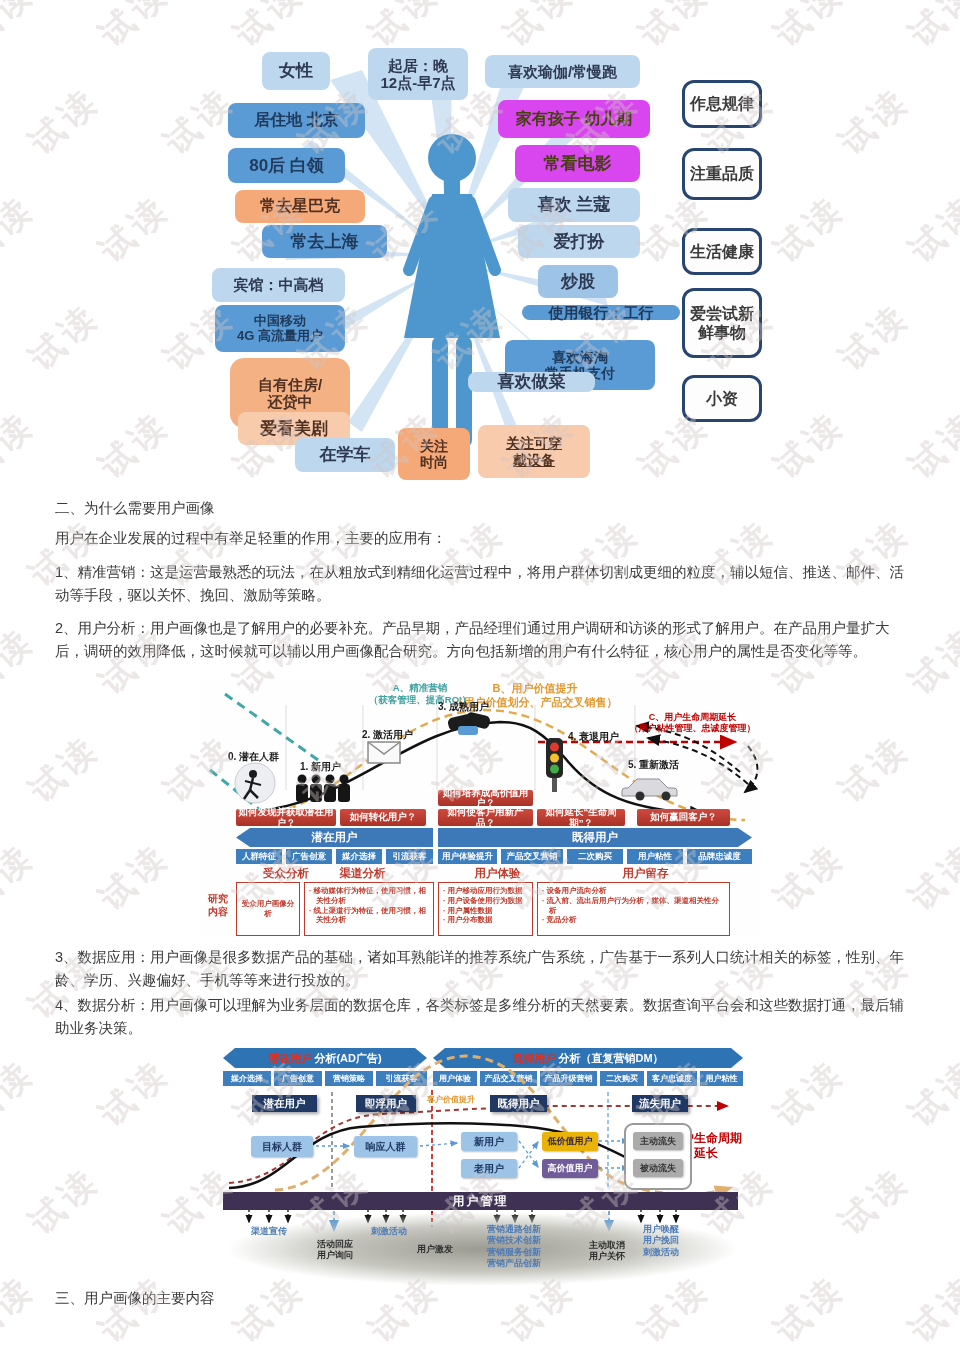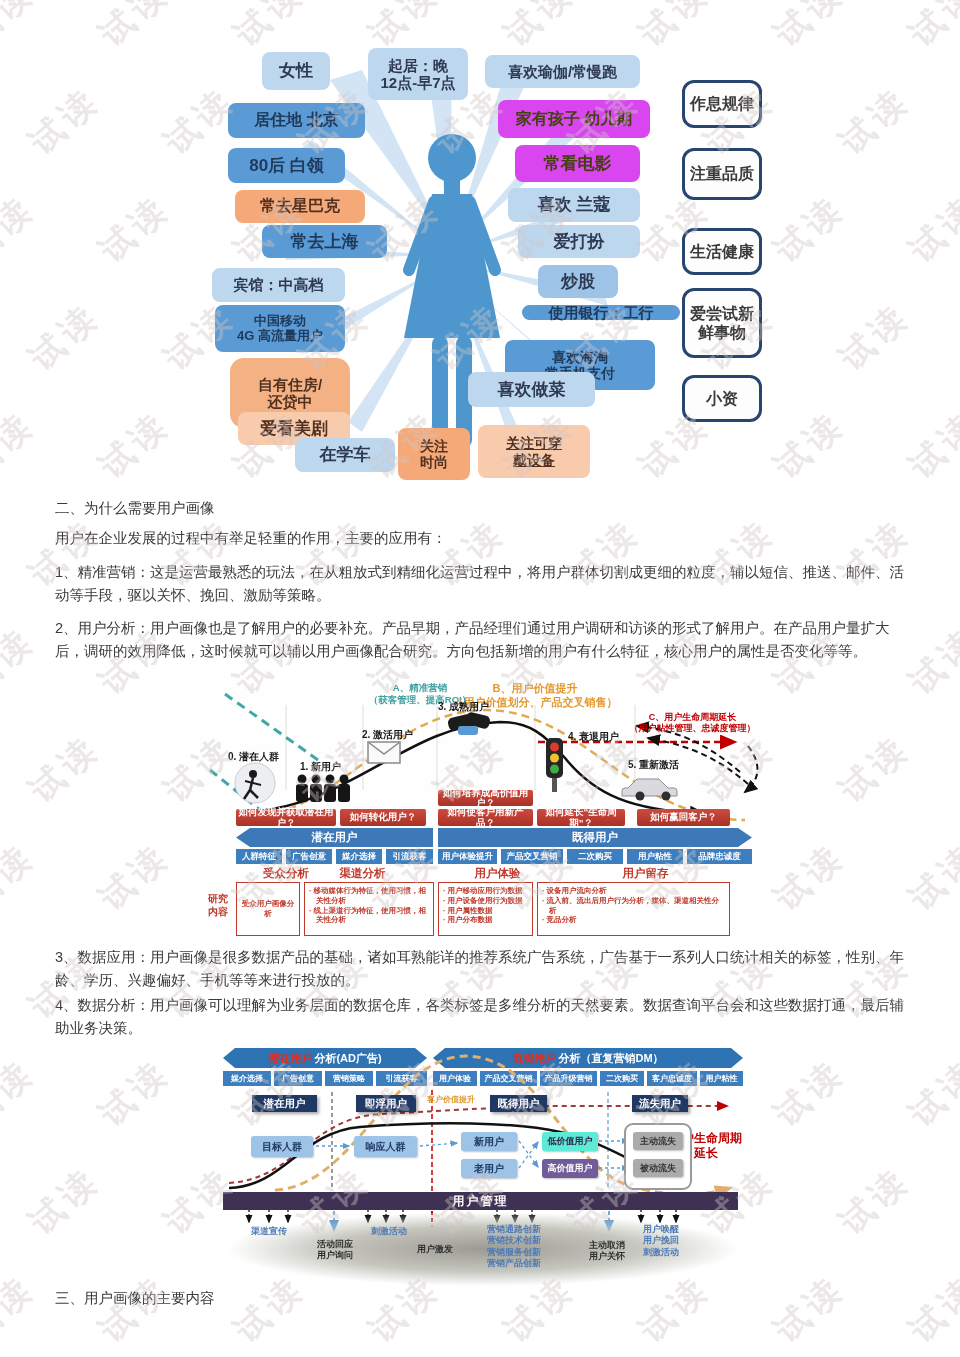--- a/index.html
+++ b/index.html
@@ -47,21 +47,21 @@
           display:flex;align-items:center;justify-content:center;
           clip-path:polygon(12px 0,calc(100% - 12px) 0,100% 50%,calc(100% - 12px) 100%,12px 100%,0 50%);}
   .banner .hl{color:#D93025;margin-right:2px;}
   .btag2{position:absolute;top:31px;height:15px;background:#3D7EBE;color:#fff;font-size:8px;
          display:flex;align-items:center;justify-content:center;white-space:nowrap;}
   .navybox{position:absolute;top:55px;height:17px;background:#1F3864;color:#fff;font-size:10.5px;
            display:flex;align-items:center;justify-content:center;box-shadow:2px 2px 3px rgba(0,0,0,.35);}
   .flowbox{position:absolute;border-radius:3px;display:flex;align-items:center;justify-content:center;
            font-size:10px;box-shadow:1px 1px 2px rgba(0,0,0,.25);}
   .f-blue{background:#9DC3E6;color:#1F3864;}
-  .f-pl{background:#5eead4;color:#33254f;}
+  .f-pl{background:#eab308;color:#33254f;}
   .f-pd{background:#6F5C99;color:#fff;}
   .f-gy{background:#ABABAB;color:#333;}
   .gray-wrap{position:absolute;left:409px;top:83px;width:68px;height:67px;border:2px solid #9a9a9a;
              border-radius:9px;background:#fff;box-sizing:border-box;}
   .managebar{position:absolute;left:8px;top:152px;width:515px;height:18px;background:#3E3153;color:#fff;
              font-size:12px;display:flex;align-items:center;justify-content:center;letter-spacing:2px;}
   .ellipse{position:absolute;left:12px;top:172px;width:511px;height:74px;border-radius:50%;
            background:radial-gradient(ellipse closest-side,#9b9b93 0%,#c6c6bf 60%,rgba(250,250,248,0) 100%);}
   .elab{position:absolute;font-size:9px;line-height:1.25;text-align:center;}
   .elab.blue{color:#4f7bb5;} .elab.dark{color:#2e2e2e;}
@@ -114,21 +114,21 @@
     <div class="tag t-lb" style="left:338px;top:185px;width:122px;height:33px;">爱打扮</div>
     <div class="tag t-lb" style="left:32px;top:228px;width:133px;height:34px;font-size:15px;">宾馆：中高档</div>
     <div class="tag t-b2" style="left:358px;top:225px;width:80px;height:33px;">炒股</div>
     <div class="tag t-mb pre" style="left:35px;top:265px;width:130px;height:47px;font-size:13px;">中国移动
 4G 高流量用户</div>
     <div class="tag t-mb" style="left:342px;top:265px;width:158px;height:15px;font-size:15px;">使用银行：工行</div>
     <div class="tag t-or pre" style="left:50px;top:318px;width:120px;height:70px;font-size:15px;border-radius:14px;">自有住房/
 还贷中</div>
     <div class="tag t-mb pre" style="left:325px;top:300px;width:150px;height:50px;font-size:14px;">喜欢海淘
 常手机支付</div>
-    <div class="tag t-lb" style="left:288px;top:332px;width:127px;height:35px;">喜欢做菜</div>
+    <div class="tag t-lb" style="left:288px;top:332px;width:127px;height:20px;">喜欢做菜</div>
     <div class="tag t-lo" style="left:58px;top:372px;width:112px;height:33px;">爱看美剧</div>
     <div class="tag t-lb" style="left:115px;top:398px;width:100px;height:34px;">在学车</div>
     <div class="tag t-sa pre" style="left:218px;top:388px;width:72px;height:52px;font-size:14px;">关注
 时尚</div>
     <div class="tag t-lo pre" style="left:298px;top:385px;width:112px;height:53px;font-size:14px;text-decoration:underline;">关注可穿
 戴设备</div>
 
     <div class="trait" style="top:40px;height:48px;">作息规律</div>
     <div class="trait" style="top:108px;height:52px;">注重品质</div>
     <div class="trait" style="top:188px;height:47px;">生活健康</div>

